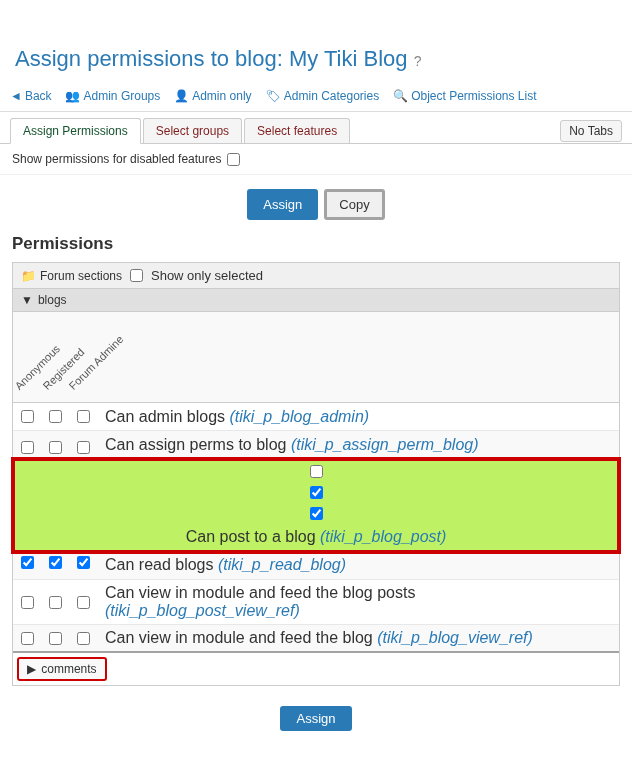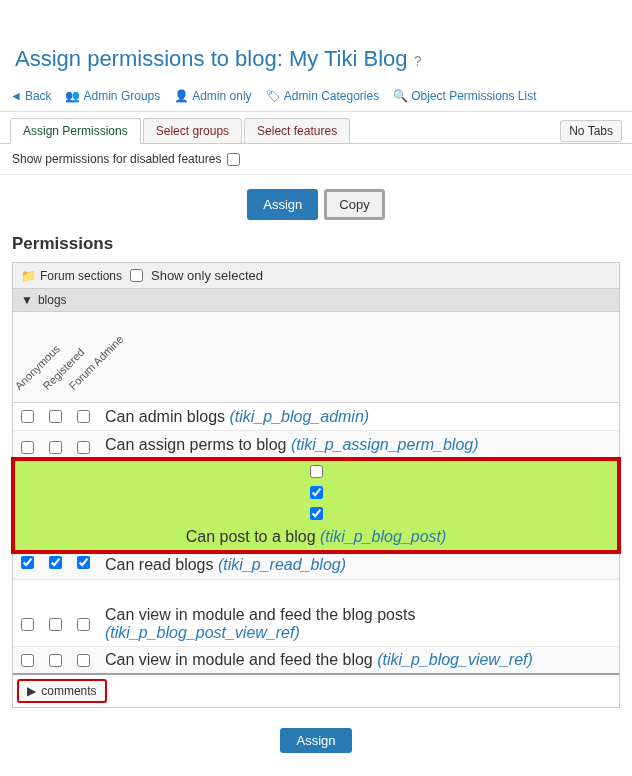--- a/index.html
+++ b/index.html
@@ -176,21 +176,21 @@
           </div>
         <div class="cb-cell">
             <input type="checkbox" checked="" style="">
           </div>
         <div class="cb-cell">
             <input type="checkbox" checked="" style="">
           </div>
         <div class="perm-name">Can read blogs <em>(tiki_p_read_blog)</em></div>
       </div>
 
-      <div class="permission-row" style="display:flex; align-items:center; border-bottom:1px solid #e8e8e8; background:#fff;margin-top:22px;">
+      <div class="permission-row" style="display:flex; align-items:center; border-bottom:1px solid #e8e8e8; background:#fff;">
         <div class="cb-cell">
             <input type="checkbox" style="">
           </div>
         <div class="cb-cell">
             <input type="checkbox" style="">
           </div>
         <div class="cb-cell">
             <input type="checkbox" style="">
           </div>
         <div class="perm-name">Can view in module and feed the blog posts <em>(tiki_p_blog_post_view_ref)</em></div>

